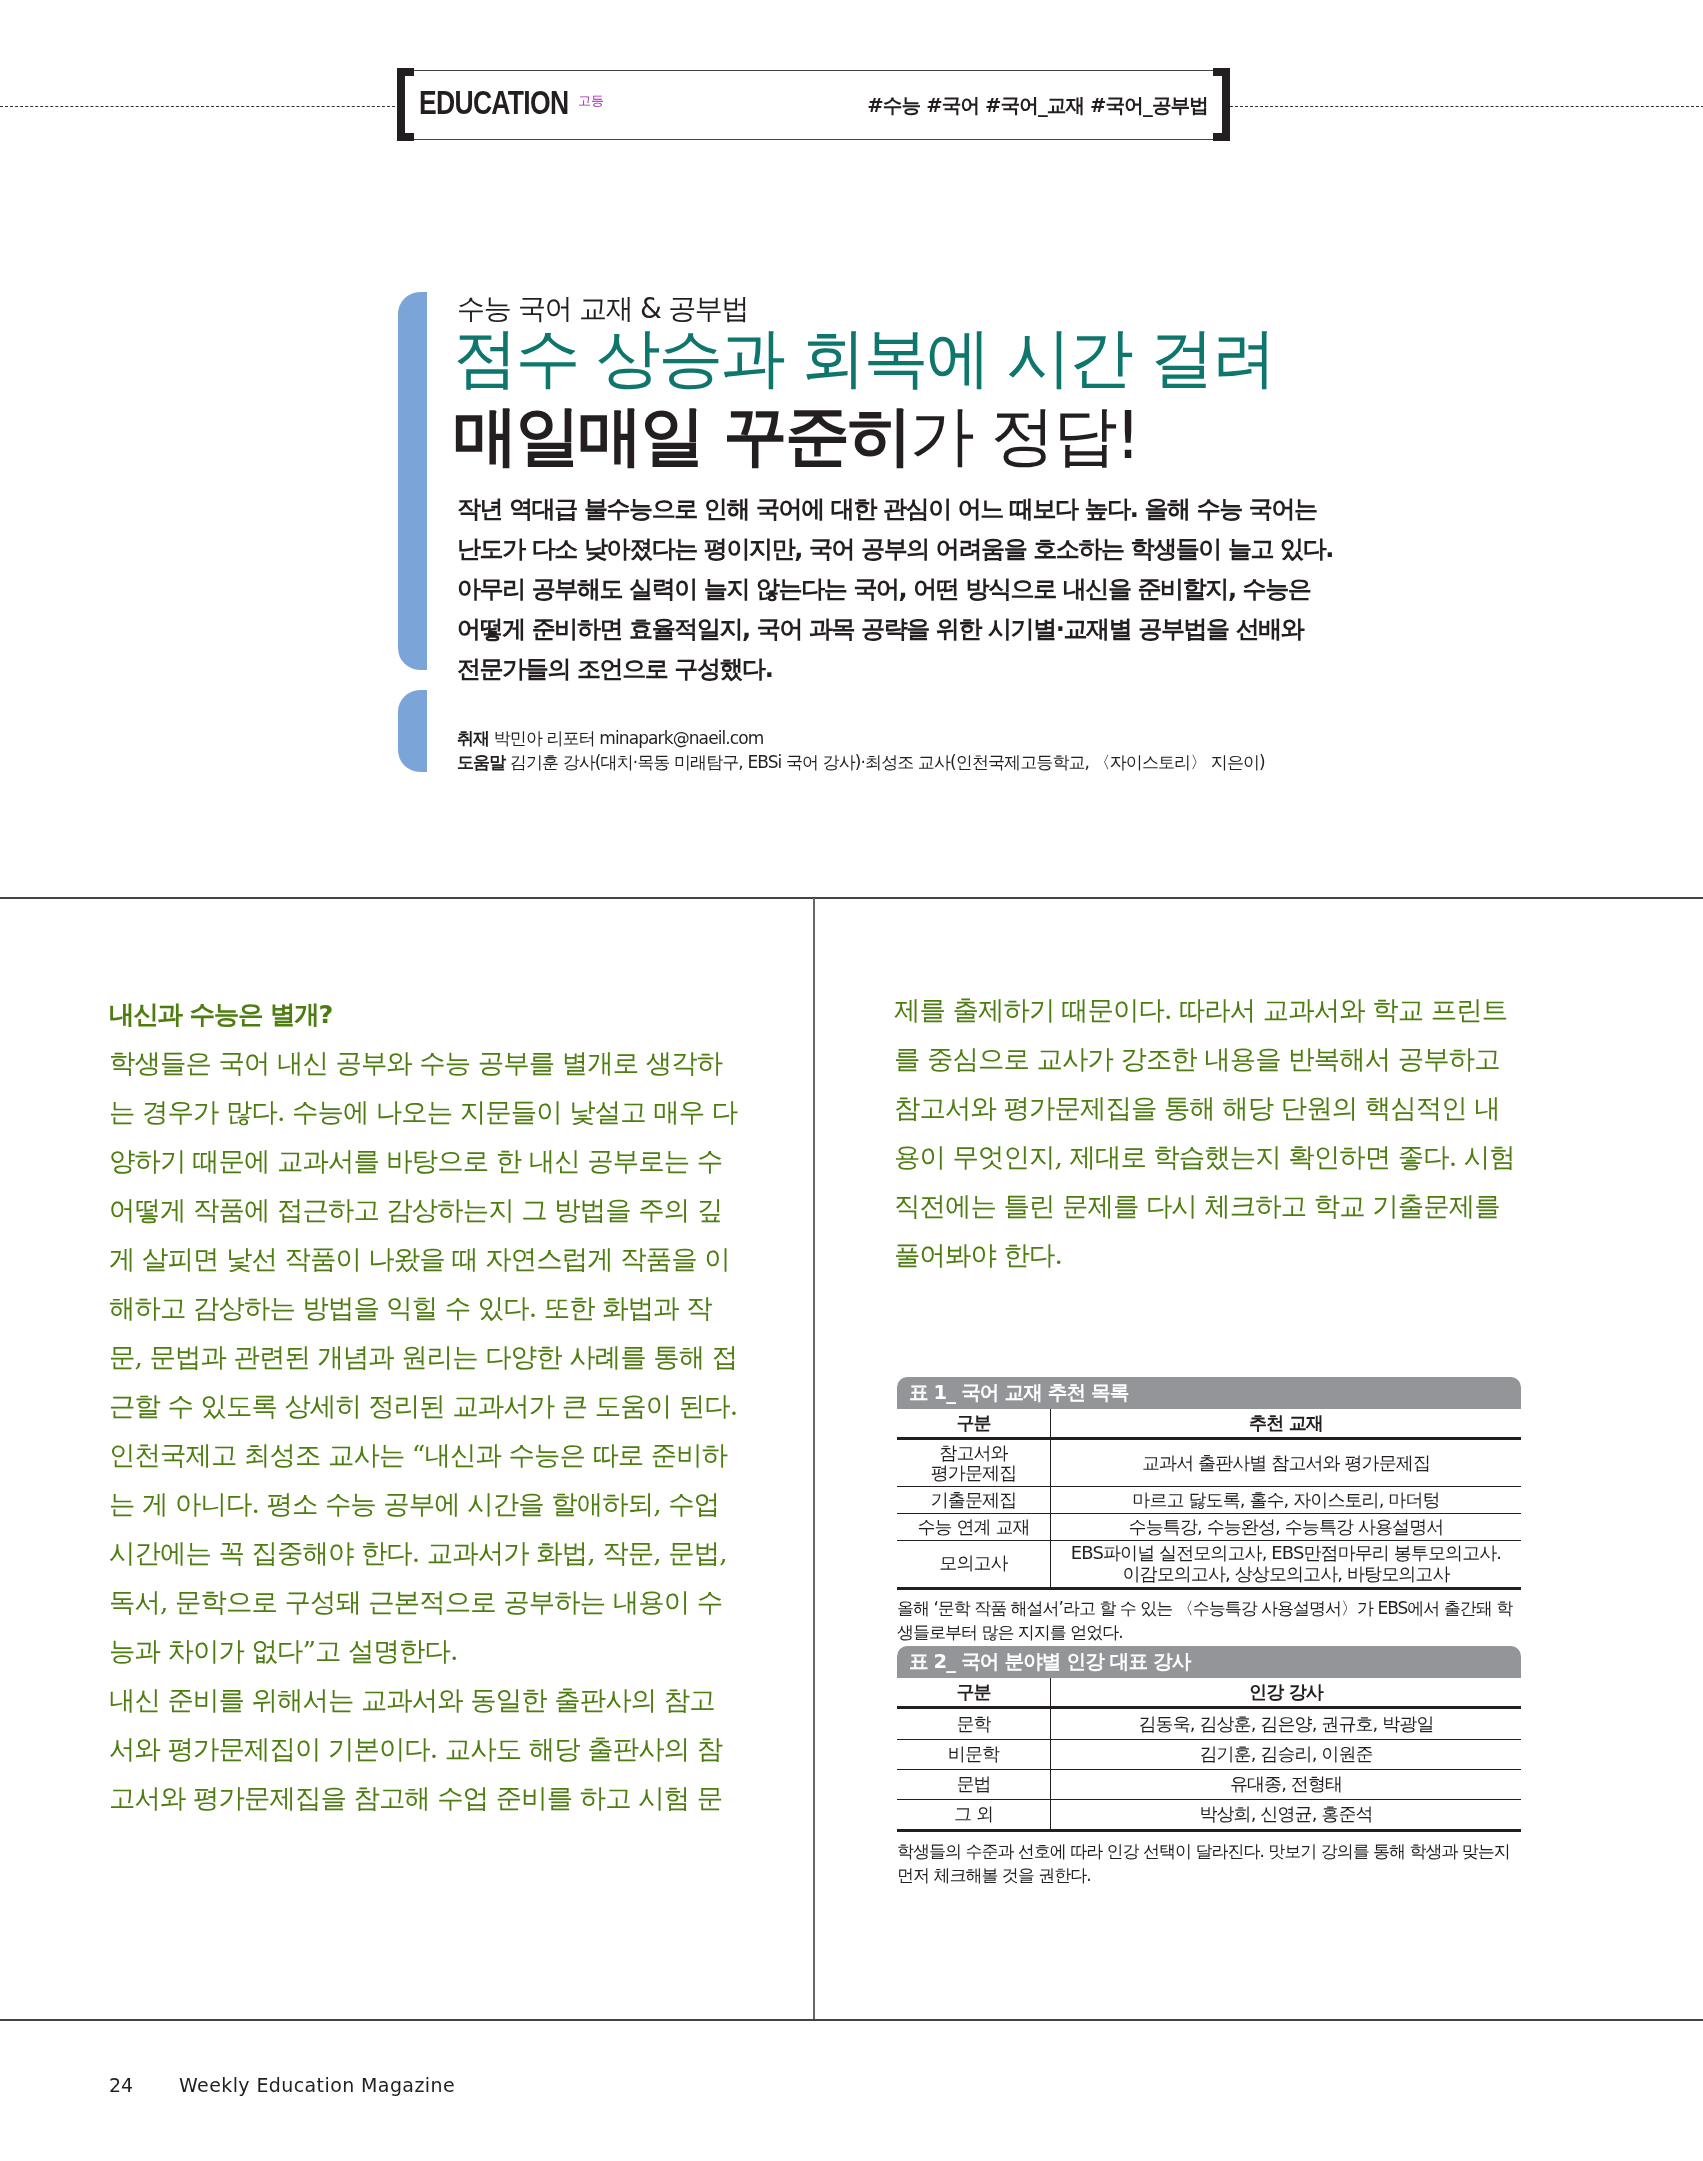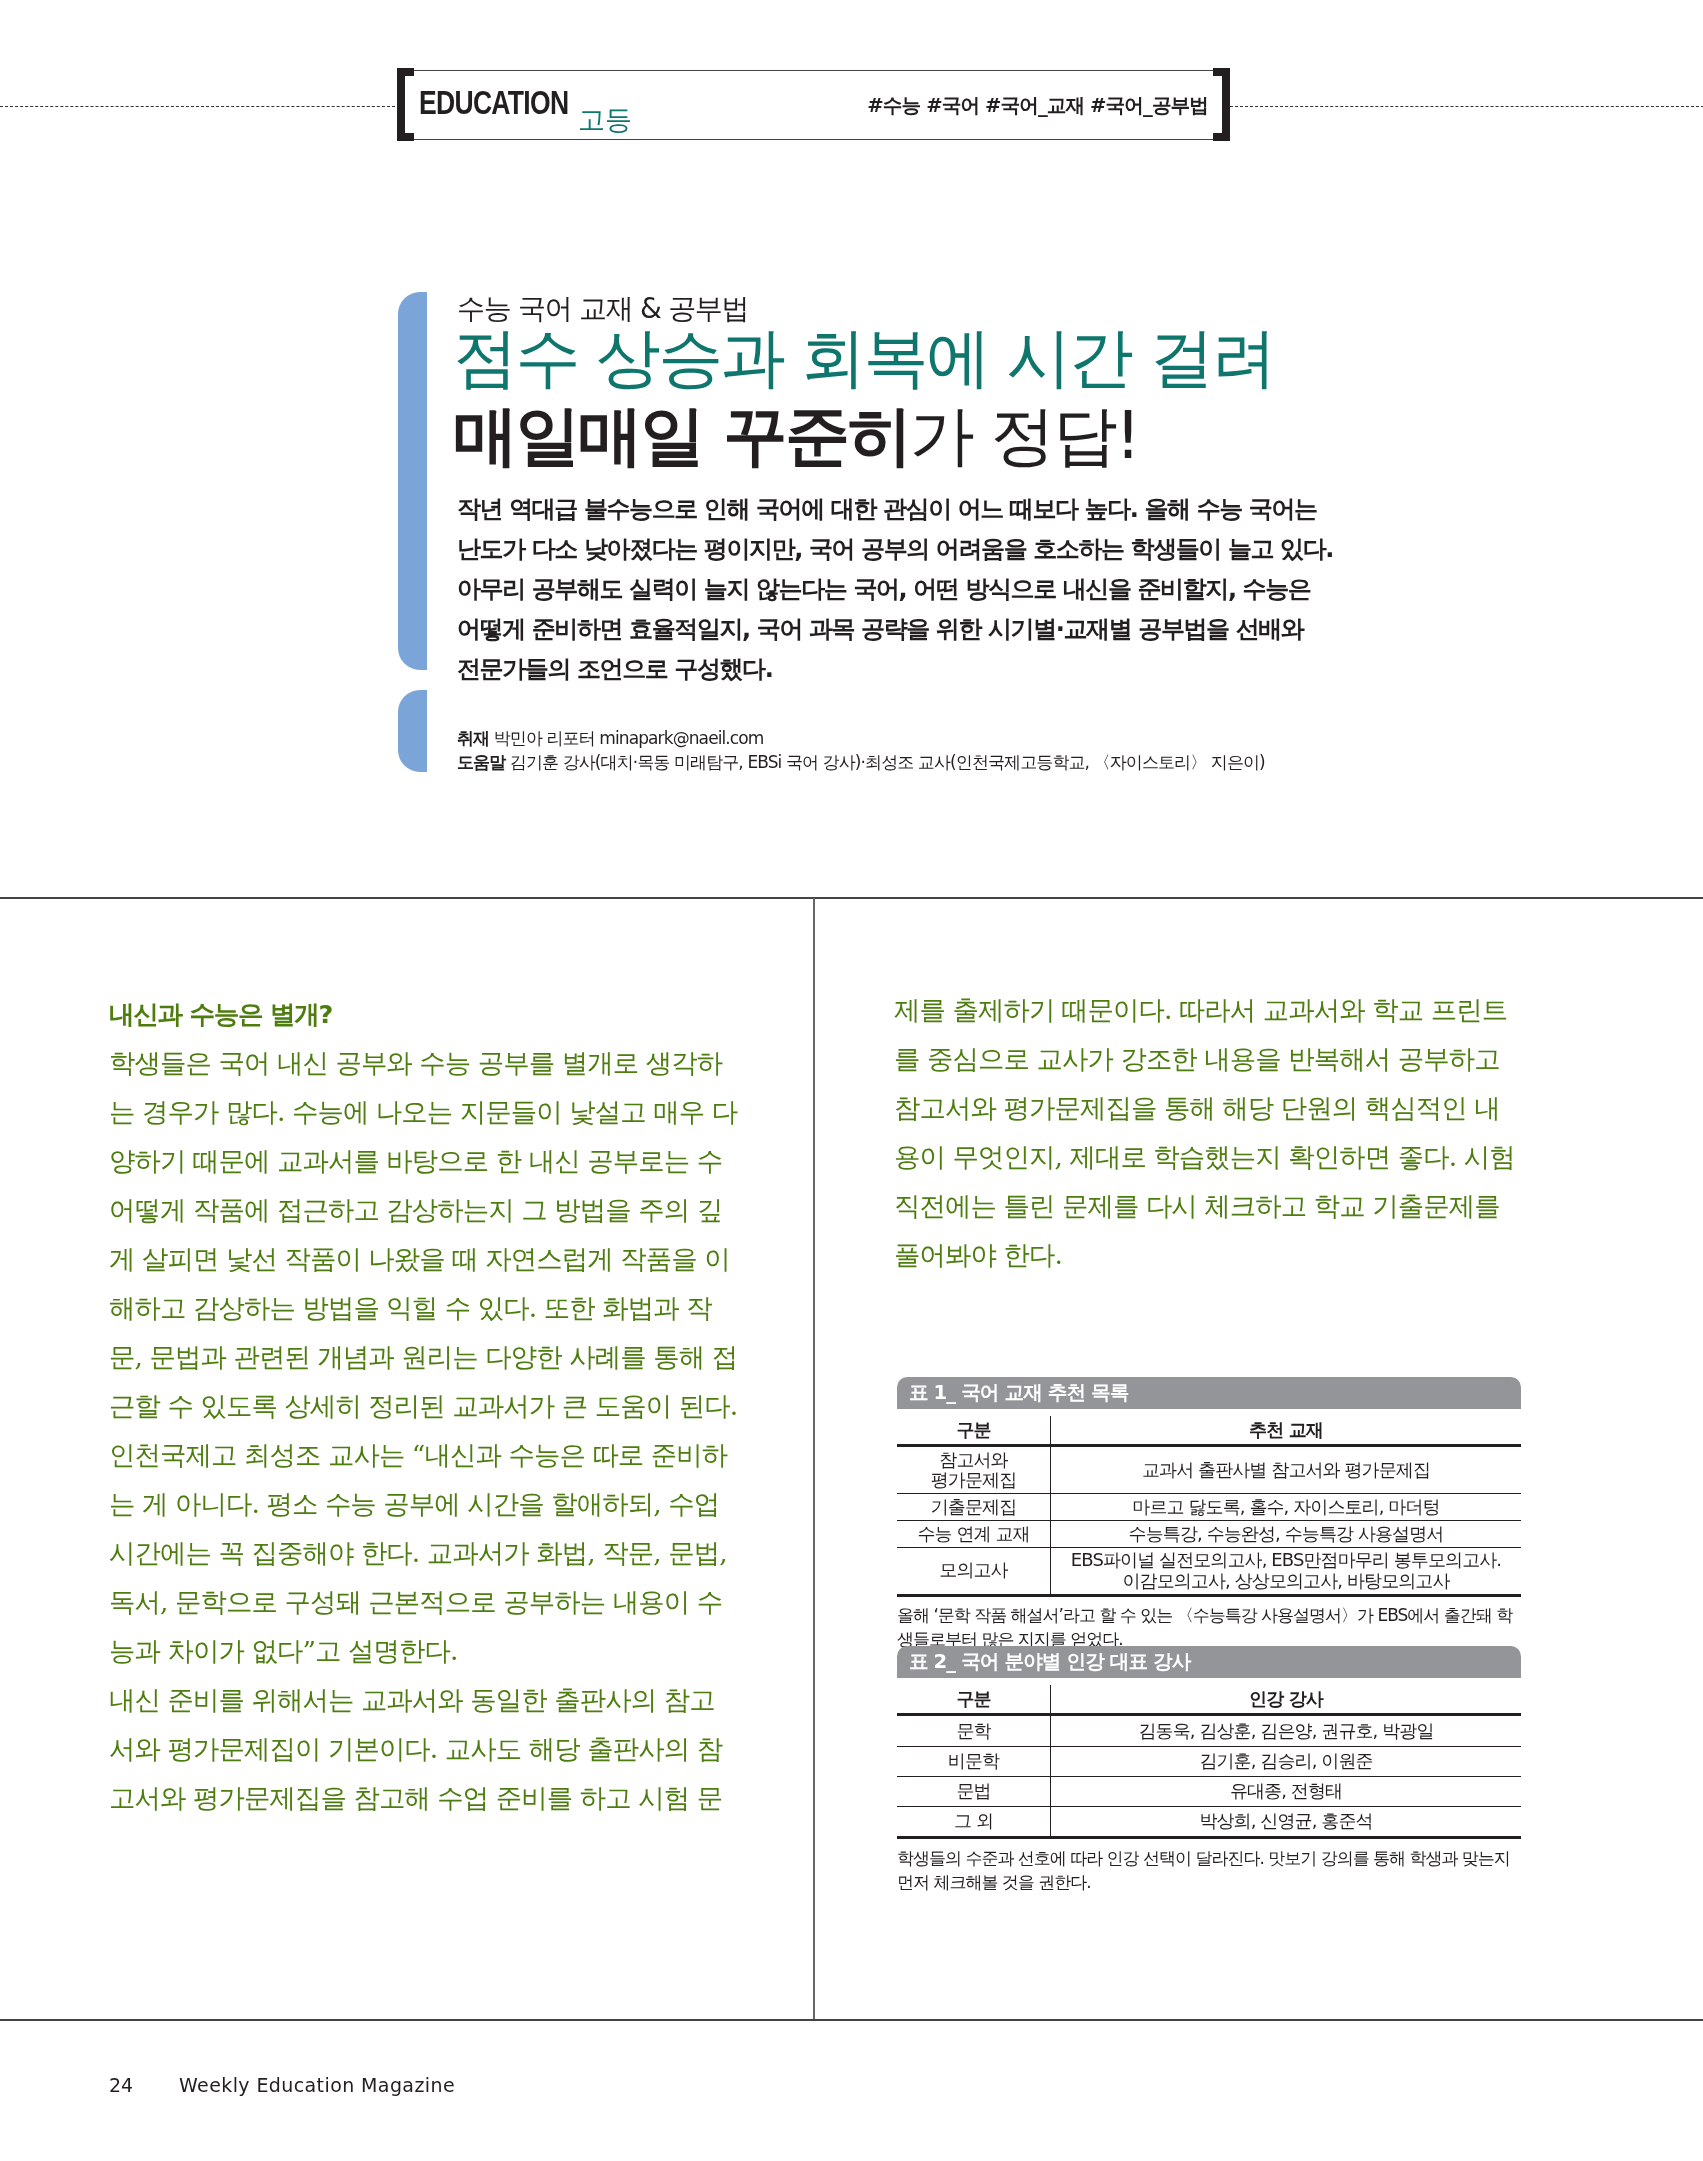--- a/index.html
+++ b/index.html
@@ -10,21 +10,21 @@
   .dash { position: absolute; top: 106px; height: 0; border-top: 1.7px dashed #333; }
   .dash.left { left: 0; width: 400px; }
   .dash.right { left: 1230px; width: 474px; }
   .hdr-box { position: absolute; left: 397px; top: 70px; width: 833px; height: 70px;
              border-top: 1.7px solid #444; border-bottom: 1.7px solid #444; box-sizing: border-box; }
   .brk { position: absolute; top: 68px; width: 17px; height: 73px; border: 8.5px solid #231f20; box-sizing: border-box; }
   .brk.l { left: 397px; border-right: none; }
   .brk.r { left: 1213px; border-left: none; }
   .edu { position: absolute; left: 419px; top: 83px; font-family: "Liberation Sans", sans-serif; font-weight: 700;
          font-size: 34px; letter-spacing: -0.9px; transform: scaleX(0.78); transform-origin: left center; color: #231f20; }
-  .grade { position: absolute; left: 578px; top: 102px; font-size: 27px; color: #0f766e; }
+  .grade { position: absolute; left: 578px; top: 92px; font-size: 13px; color: #a21caf; }
   .tags { position: absolute; right: 496px; top: 92px; font-size: 19.6px; font-weight: 700; letter-spacing: -0.9px; color: #231f20; }
 
   
   .bar1 { position: absolute; left: 398px; top: 292px; width: 29px; height: 378px; background: #7ba4d9; border-radius: 22px 0 0 22px; }
   .bar2 { position: absolute; left: 398px; top: 690px; width: 29px; height: 82px; background: #7ba4d9; border-radius: 22px 0 0 22px; }
   .kicker { position: absolute; left: 457px; top: 290px; font-size: 28px; letter-spacing: -1.3px; color: #231f20; }
   .title1 { position: absolute; left: 453px; top: 322px; font-size: 65px; font-weight: 300; letter-spacing: -2.6px; color: #0f766e; line-height: 1.1; }
   .title2 { position: absolute; left: 453px; top: 400px; font-size: 65px; letter-spacing: -2.6px; color: #231f20; line-height: 1.1; }
   .title2 b { font-weight: 800; }
   .lead { position: absolute; left: 457px; top: 489px; width: 911px; font-size: 24px; font-weight: 700; line-height: 40px;
@@ -41,21 +41,21 @@
   .col { position: absolute; font-family: "DejaVu Serif", "Liberation Serif", serif; font-size: 26.4px; letter-spacing: -0.9px; color: #4d7c0f; }
   .col .ln { height: 49px; line-height: 49px; white-space: nowrap; }
   .colL { left: 109px; top: 990px; width: 622px; }
   .colR { left: 894px; top: 985px; width: 630px; }
   .sub-head { font-family: "DejaVu Sans", sans-serif; font-weight: 700; font-size: 25.6px; letter-spacing: -1.3px; height: 48px; line-height: 48px; }
 
   
   .tbl { position: absolute; left: 897px; width: 624px; font-size: 18px; letter-spacing: -0.9px; color: #231f20; }
   .tbl .cap { background: #939598; color: #fff; font-weight: 700; font-size: 19.6px; height: 32px; line-height: 32px; padding-left: 12px;
               border-radius: 10.2px 10.2px 0 0; margin-top: 7px; }
-  .tbl table { width: 100%; border-collapse: collapse; margin-top: 7px; }
+  .tbl table { width: 100%; border-collapse: collapse; }
   .tbl th { font-weight: 700; height: 26.4px; border-bottom: 3.4px solid #231f20; }
   .tbl td { text-align: center; border-bottom: 0.9px solid #231f20; line-height: 20.4px; padding: 2.6px 0; }
   .tbl tr:last-child td { border-bottom: 3.4px solid #231f20; }
   .tbl th:first-child, .tbl td:first-child { width: 151px; border-right: 0.9px solid #231f20; }
   .tbl .note { font-size: 17px; line-height: 24px; letter-spacing: -1px; margin-top: 6.8px; }
   .t1 { top: 1370px; }
   .t2 { top: 1639px; }
   .t2 td { height: 24px; }
 
   

